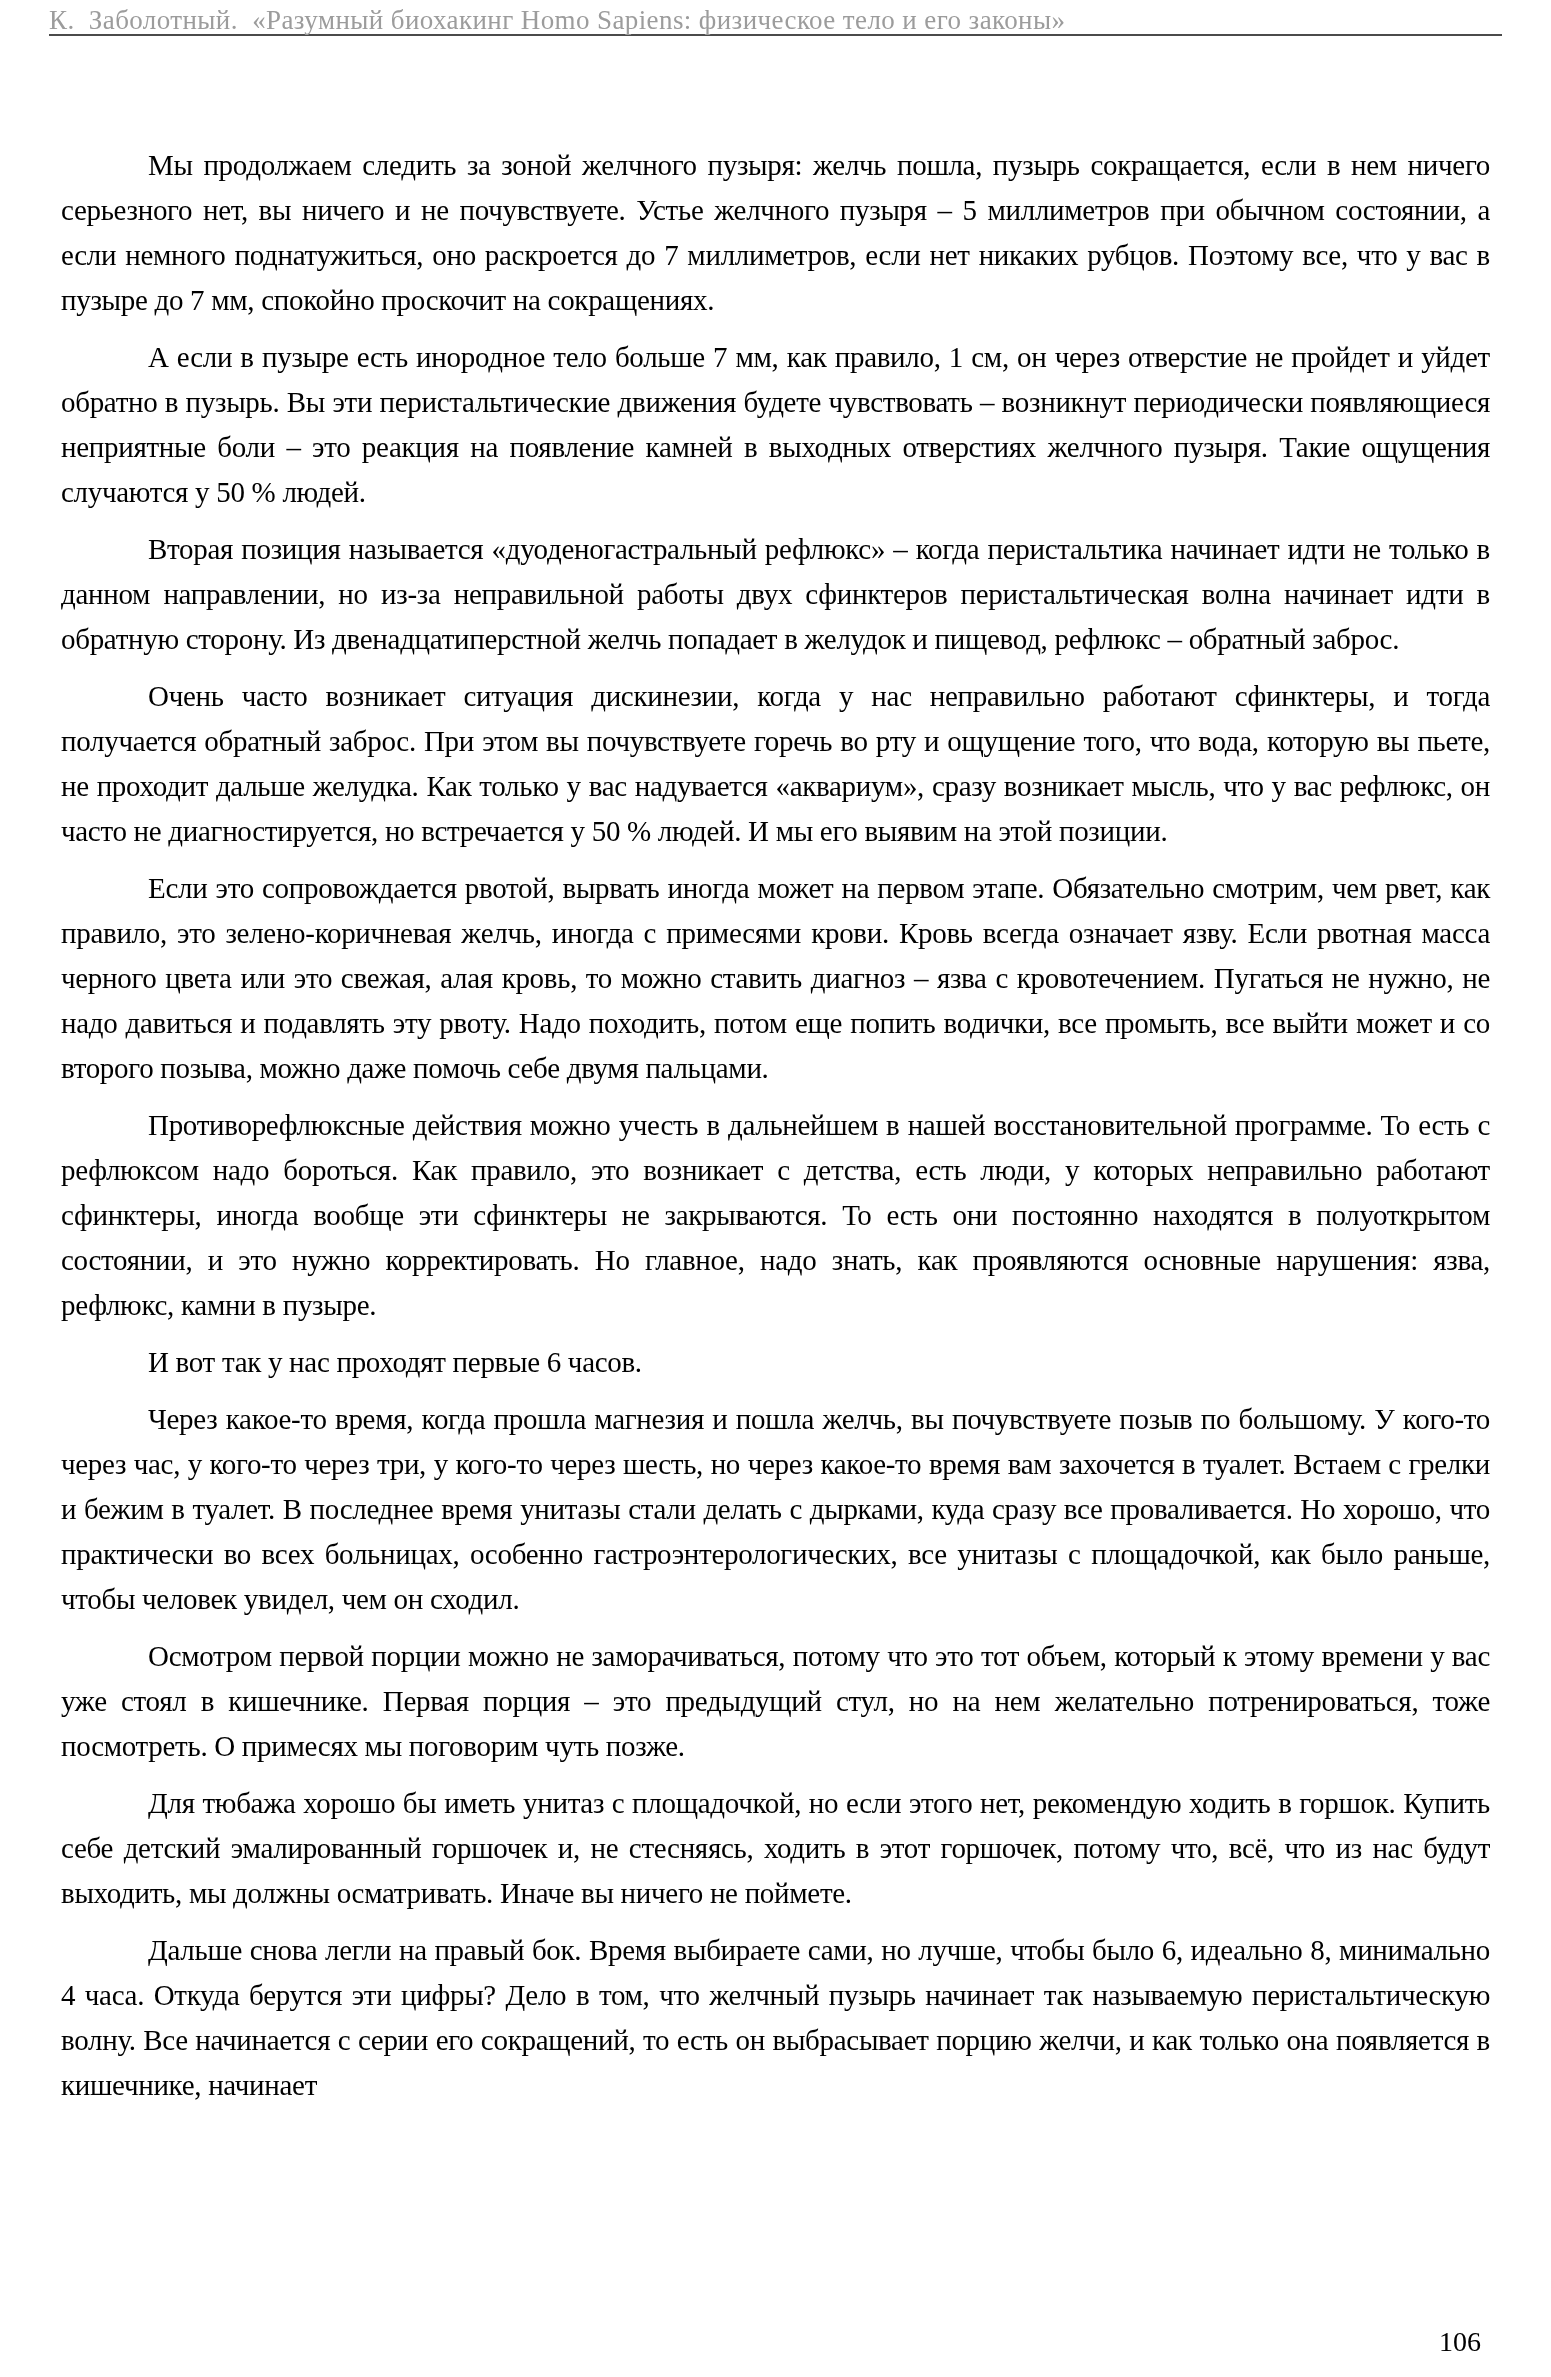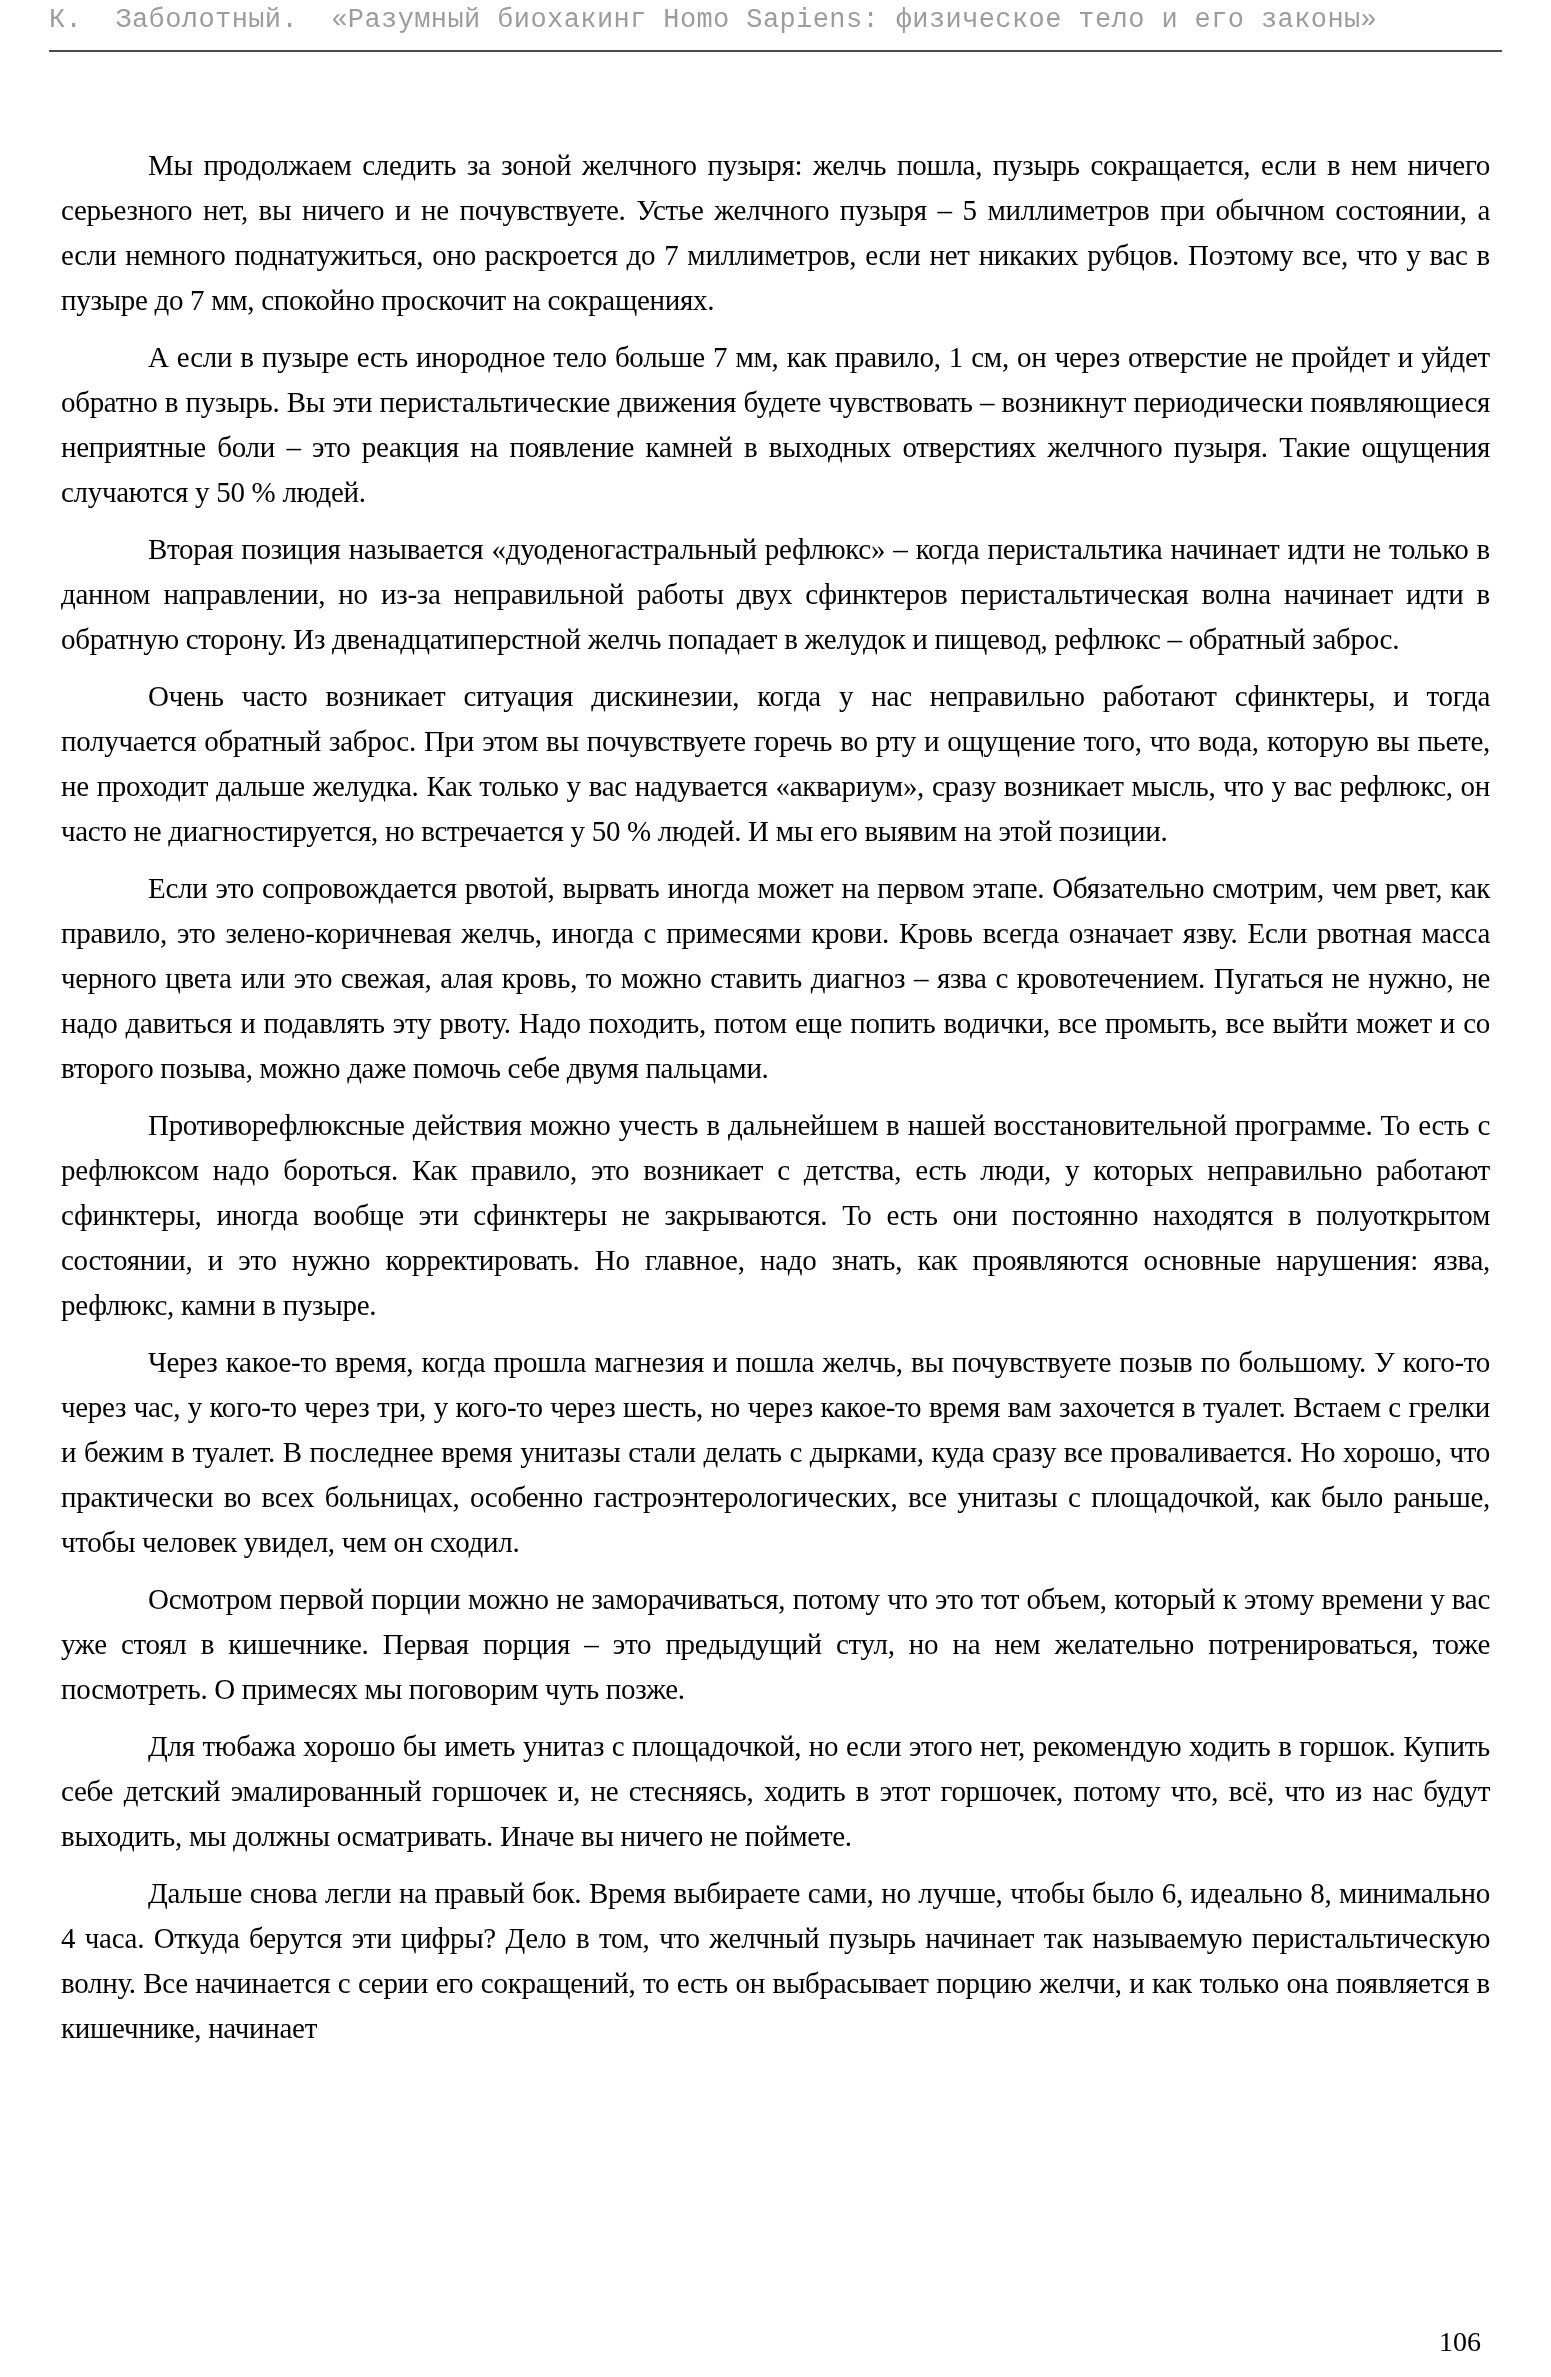--- a/index.html
+++ b/index.html
@@ -16,23 +16,22 @@
     font-family: "Liberation Serif", serif;
     color: #000000;
     box-sizing: border-box;
   }
   .page-header {
     position: absolute;
     top: 0;
     left: 49px;
     right: 49px;
     border-bottom: 2.2px solid #4b4b4b;
-    height: 52px;
+    height: 36px;
     box-sizing: border-box;
-    font-family: Liberation Mono, monospace;
   }
   .running-title {
     padding-top: 4.4px;
     font-size: 27px;
     line-height: 32px;
     color: #9c9c9c;
     letter-spacing: 0.4px;
     white-space: pre-wrap;
   }
   .page-body {
@@ -69,20 +68,21 @@
     <div class="running-title">К.  Заболотный.  «Разумный биохакинг Homo Sapiens: физическое тело и его законы»</div>
   </div>
 
   <div class="page-body">
     <p>Мы продолжаем следить за зоной желчного пузыря: желчь пошла, пузырь сокращается, если в нем ничего серьезного нет, вы ничего и не почувствуете. Устье желчного пузыря – 5 миллиметров при обычном состоянии, а если немного поднатужиться, оно раскроется до 7 миллиметров, если нет никаких рубцов. Поэтому все, что у вас в пузыре до 7 мм, спокойно проскочит на сокращениях.</p>
     <p>А если в пузыре есть инородное тело больше 7 мм, как правило, 1 см, он через отверстие не пройдет и уйдет обратно в пузырь. Вы эти перистальтические движения будете чувствовать – возникнут периодически появляющиеся неприятные боли – это реакция на появление камней в выходных отверстиях желчного пузыря. Такие ощущения случаются у 50 % людей.</p>
     <p>Вторая позиция называется «дуоденогастральный рефлюкс» – когда перистальтика начинает идти не только в данном направлении, но из-за неправильной работы двух сфинктеров перистальтическая волна начинает идти в обратную сторону. Из двенадцатиперстной желчь попадает в желудок и пищевод, рефлюкс – обратный заброс.</p>
     <p>Очень часто возникает ситуация дискинезии, когда у нас неправильно работают сфинктеры, и тогда получается обратный заброс. При этом вы почувствуете горечь во рту и ощущение того, что вода, которую вы пьете, не проходит дальше желудка. Как только у вас надувается «аквариум», сразу возникает мысль, что у вас рефлюкс, он часто не диагностируется, но встречается у 50 % людей. И мы его выявим на этой позиции.</p>
     <p>Если это сопровождается рвотой, вырвать иногда может на первом этапе. Обязательно смотрим, чем рвет, как правило, это зелено-коричневая желчь, иногда с примесями крови. Кровь всегда означает язву. Если рвотная масса черного цвета или это свежая, алая кровь, то можно ставить диагноз – язва с кровотечением. Пугаться не нужно, не надо давиться и подавлять эту рвоту. Надо походить, потом еще попить водички, все промыть, все выйти может и со второго позыва, можно даже помочь себе двумя пальцами.</p>
     <p>Противорефлюксные действия можно учесть в дальнейшем в нашей восстановительной программе. То есть с рефлюксом надо бороться. Как правило, это возникает с детства, есть люди, у которых неправильно работают сфинктеры, иногда вообще эти сфинктеры не закрываются. То есть они постоянно находятся в полуоткрытом состоянии, и это нужно корректировать. Но главное, надо знать, как проявляются основные нарушения: язва, рефлюкс, камни в пузыре.</p>
+    <p>И вот так у нас проходят первые 6 часов.</p>
     <p>Через какое-то время, когда прошла магнезия и пошла желчь, вы почувствуете позыв по большому. У кого-то через час, у кого-то через три, у кого-то через шесть, но через какое-то время вам захочется в туалет. Встаем с грелки и бежим в туалет. В последнее время унитазы стали делать с дырками, куда сразу все проваливается. Но хорошо, что практически во всех больницах, особенно гастроэнтерологических, все унитазы с площадочкой, как было раньше, чтобы человек увидел, чем он сходил.</p>
     <p>Осмотром первой порции можно не заморачиваться, потому что это тот объем, который к этому времени у вас уже стоял в кишечнике. Первая порция – это предыдущий стул, но на нем желательно потренироваться, тоже посмотреть. О примесях мы поговорим чуть позже.</p>
     <p>Для тюбажа хорошо бы иметь унитаз с площадочкой, но если этого нет, рекомендую ходить в горшок. Купить себе детский эмалированный горшочек и, не стесняясь, ходить в этот горшочек, потому что, всё, что из нас будут выходить, мы должны осматривать. Иначе вы ничего не поймете.</p>
     <p>Дальше снова легли на правый бок. Время выбираете сами, но лучше, чтобы было 6, идеально 8, минимально 4 часа. Откуда берутся эти цифры? Дело в том, что желчный пузырь начинает так называемую перистальтическую волну. Все начинается с серии его сокращений, то есть он выбрасывает порцию желчи, и как только она появляется в кишечнике, начинает</p>
   </div>
 
   <div class="page-number">106</div>
 
 </div>
 

